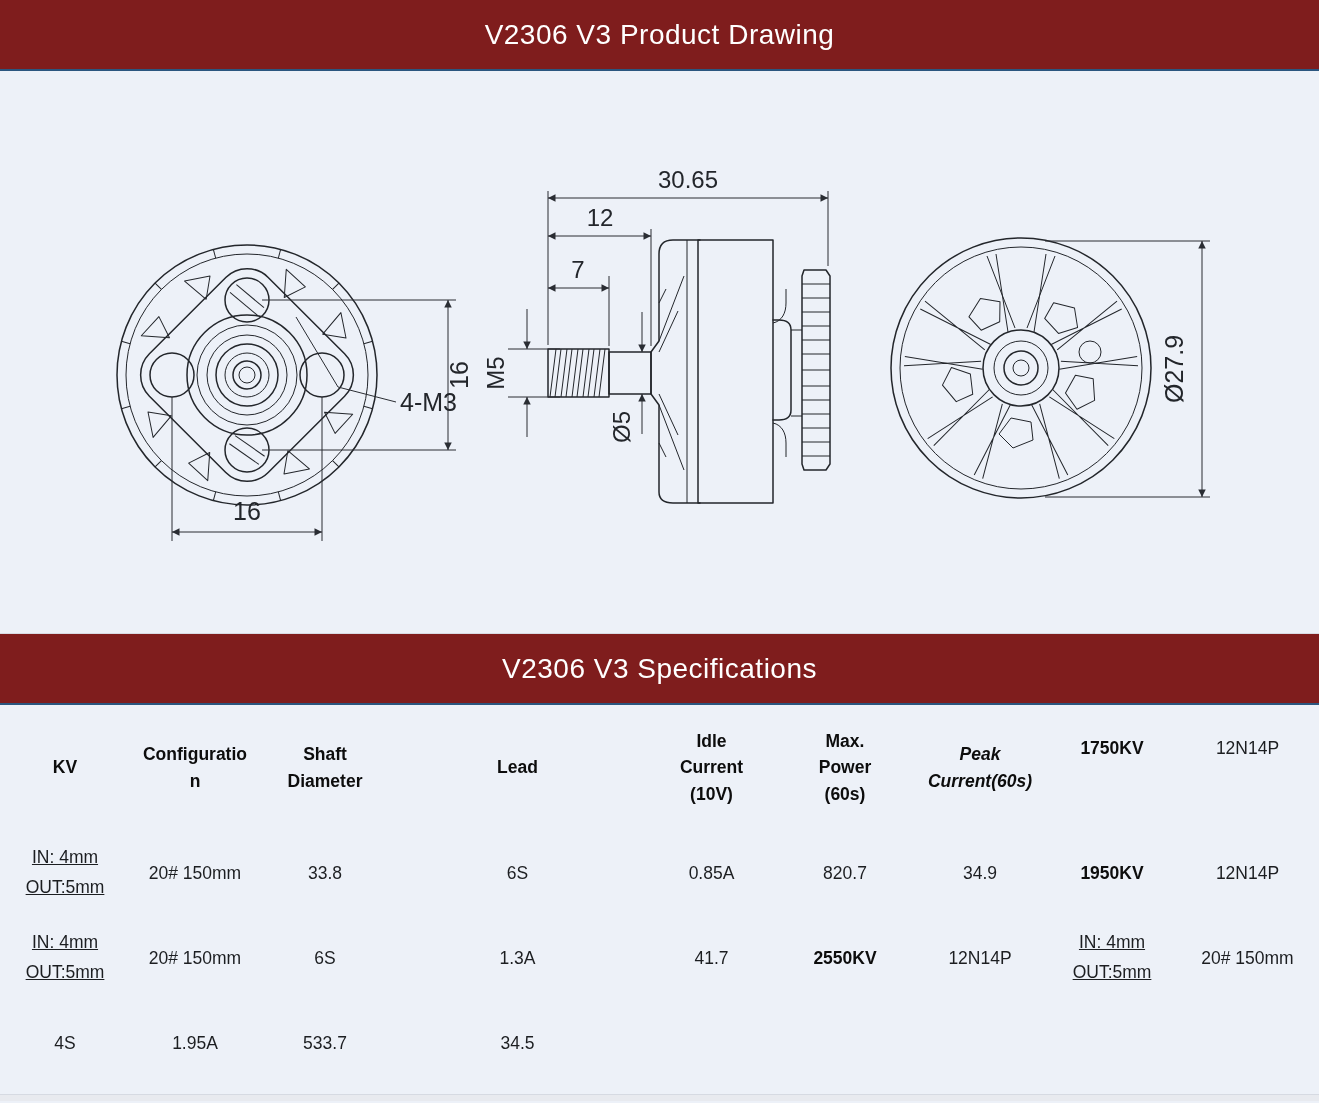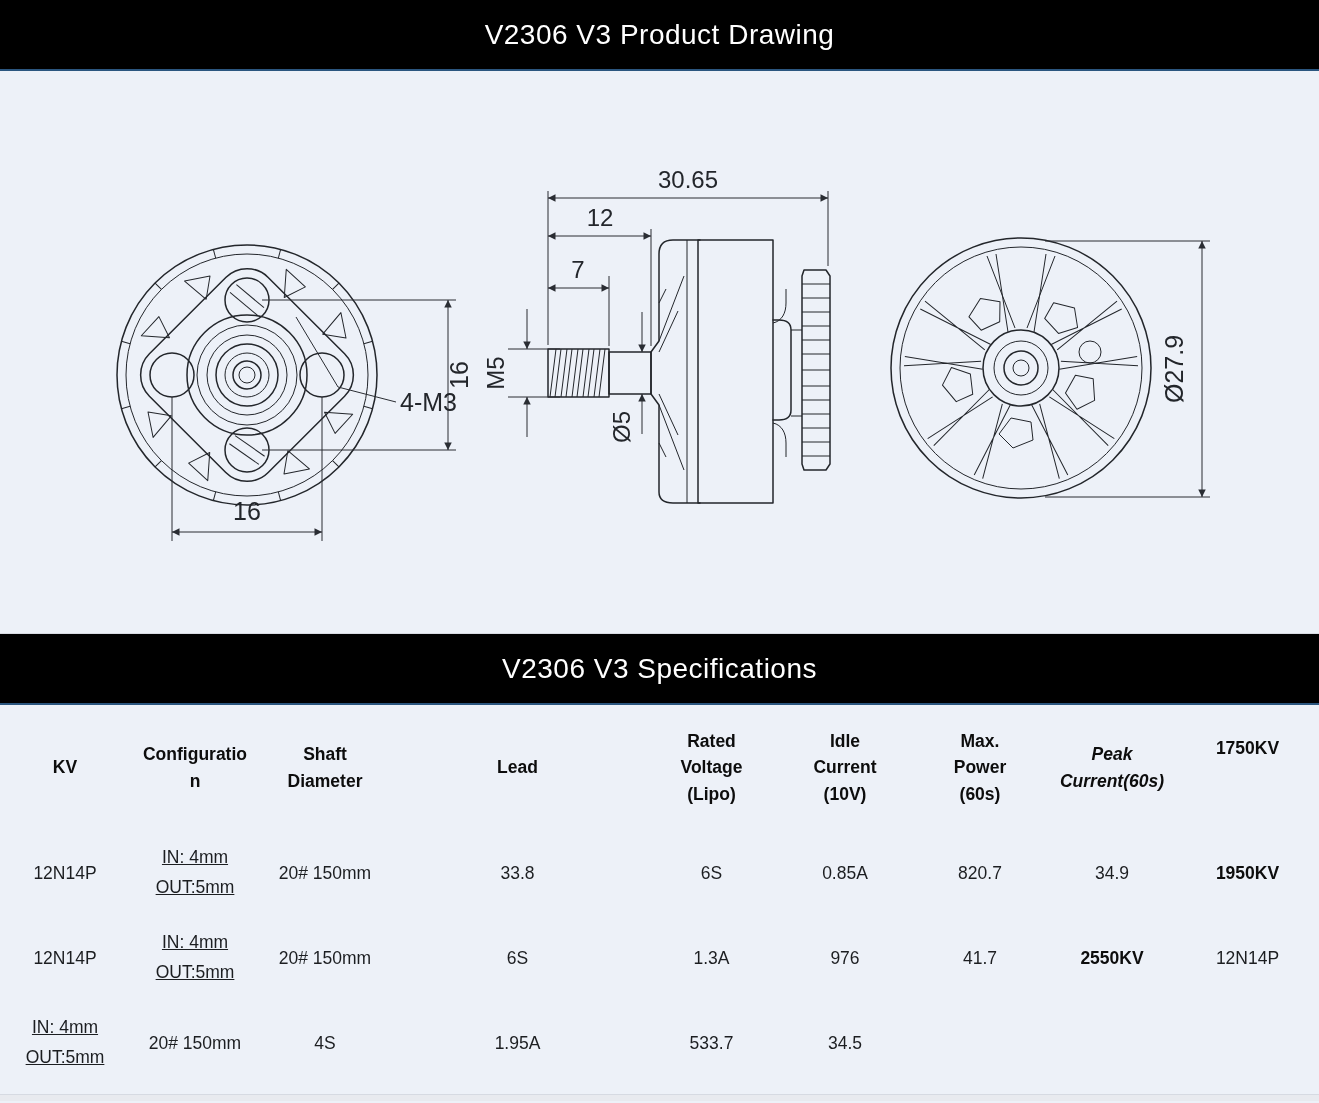--- a/index.html
+++ b/index.html
@@ -1,17 +1,17 @@
 <!DOCTYPE html>
 <html><head>
 <meta charset="utf-8">
 <style>
   html,body{margin:0;padding:0;width:1319px;height:1103px;overflow:hidden;
     font-family:"Liberation Sans",sans-serif;background:#edf1f8;}
-  .banner{height:69px;background:#000000;border-bottom:2px solid #2b567f;
+  .banner{height:69px;background:#7f1d1d;border-bottom:2px solid #2b567f;
     display:flex;align-items:center;justify-content:center;}
   .banner .title{color:#fff;font-size:28px;font-weight:400;letter-spacing:.5px;}
   .drawing-section{height:562px;background:#edf1f8;border-bottom:1px solid #d8dbe3;
     position:relative;}
   .drawing-section svg{display:block;}
   .ln{stroke:#23262b;stroke-width:1.5;fill:none;stroke-linejoin:round;stroke-linecap:round;}
   .tn{stroke:#23262b;stroke-width:1;fill:none;stroke-linejoin:round;}
   .dim{stroke:#2a2d33;stroke-width:1;fill:none;}
   text.d{fill:#23262b;font-family:"Liberation Sans",sans-serif;font-size:24px;}
   text.d2{fill:#23262b;font-family:"Liberation Sans",sans-serif;font-size:25px;}
@@ -241,23 +241,20 @@
     <div class="cell hdr">
         <span class="hw-config">Configuration</span>
       </div>
     <div class="cell hdr">
         <span class="hw-shaft">Shaft Diameter</span>
       </div>
     <div class="cell hdr">
         <span>Lead</span>
       </div>
     <div class="cell hdr">
-        <span class="hw-rated">Rated Voltage (Lipo)</span>
-      </div>
-    <div class="cell hdr">
         <span class="hw-idle">Idle Current (10V)</span>
       </div>
     <div class="cell hdr">
         <span class="hw-max">Max. Power (60s)</span>
       </div>
     <div class="cell hdr">
         <span class="hw-peak">Peak Current(60s)</span>
       </div>
 
     <div class="cell row-cell kv-val">1750KV</div>
@@ -279,21 +276,20 @@
     <div class="cell row-cell">12N14P</div>
     <div class="cell row-cell">
       <div class="shaft-lines">
           <div>IN: 4mm</div>
           <div>OUT:5mm</div>
         </div>
     </div>
     <div class="cell row-cell">20# 150mm</div>
     <div class="cell row-cell">6S</div>
     <div class="cell row-cell">1.3A</div>
-    <div class="cell row-cell">976</div>
     <div class="cell row-cell">41.7</div>
 
     <div class="cell row-cell kv-val">2550KV</div>
     <div class="cell row-cell">12N14P</div>
     <div class="cell row-cell">
       <div class="shaft-lines">
           <div>IN: 4mm</div>
           <div>OUT:5mm</div>
         </div>
     </div>

